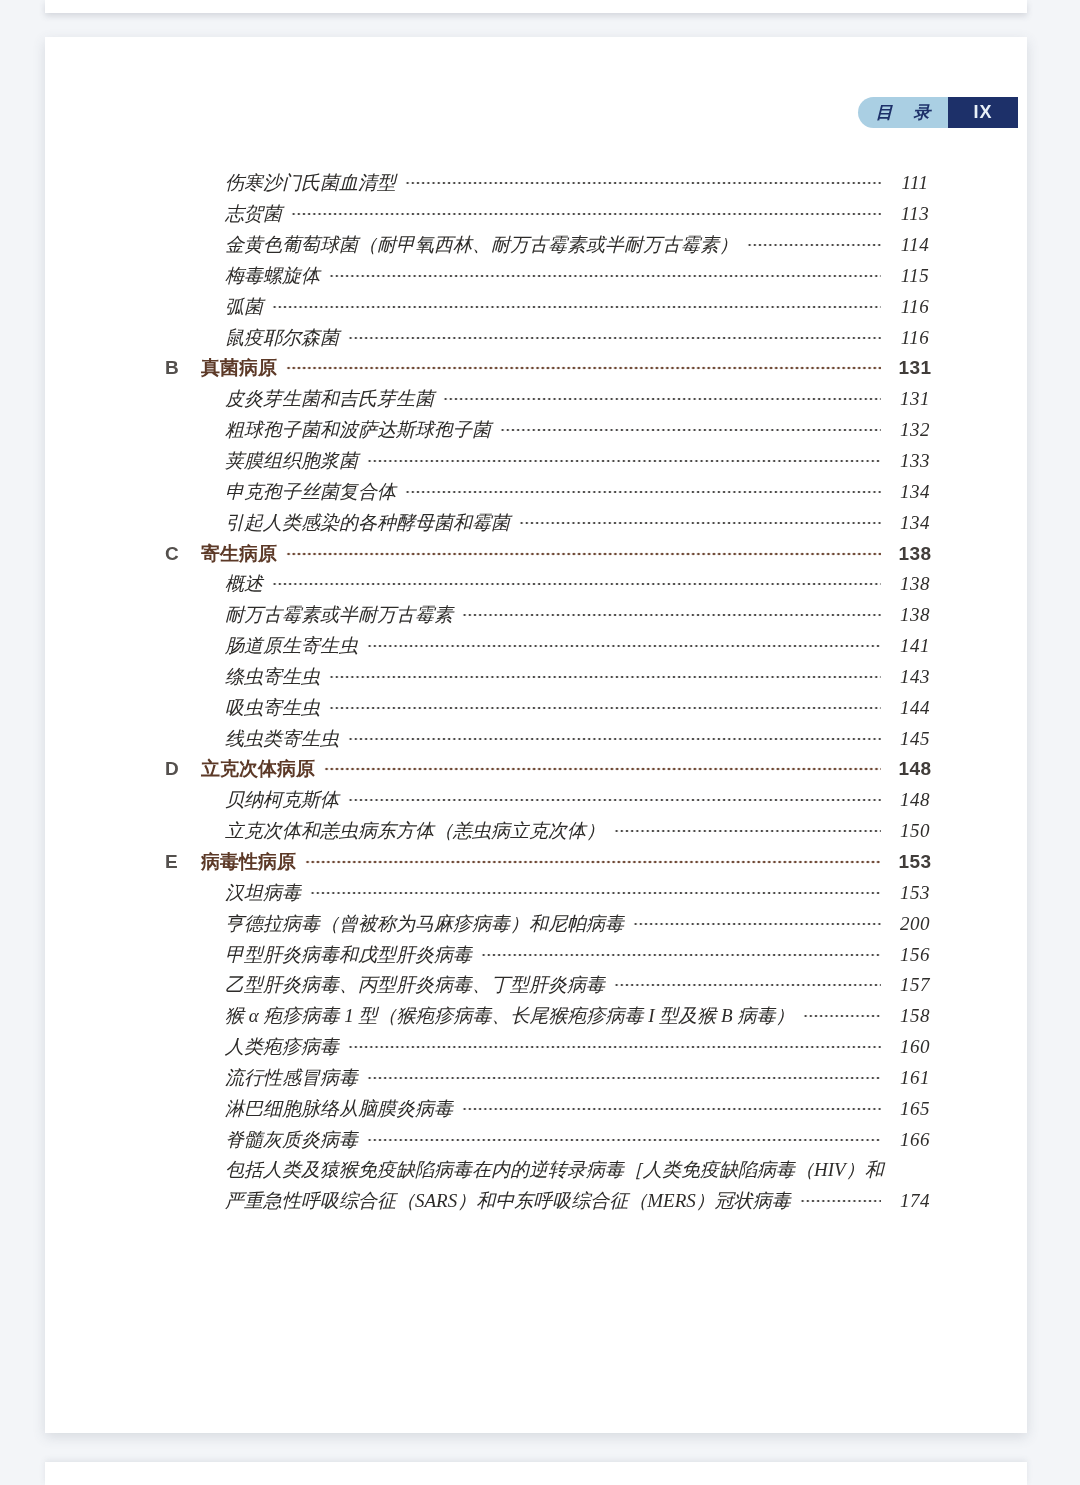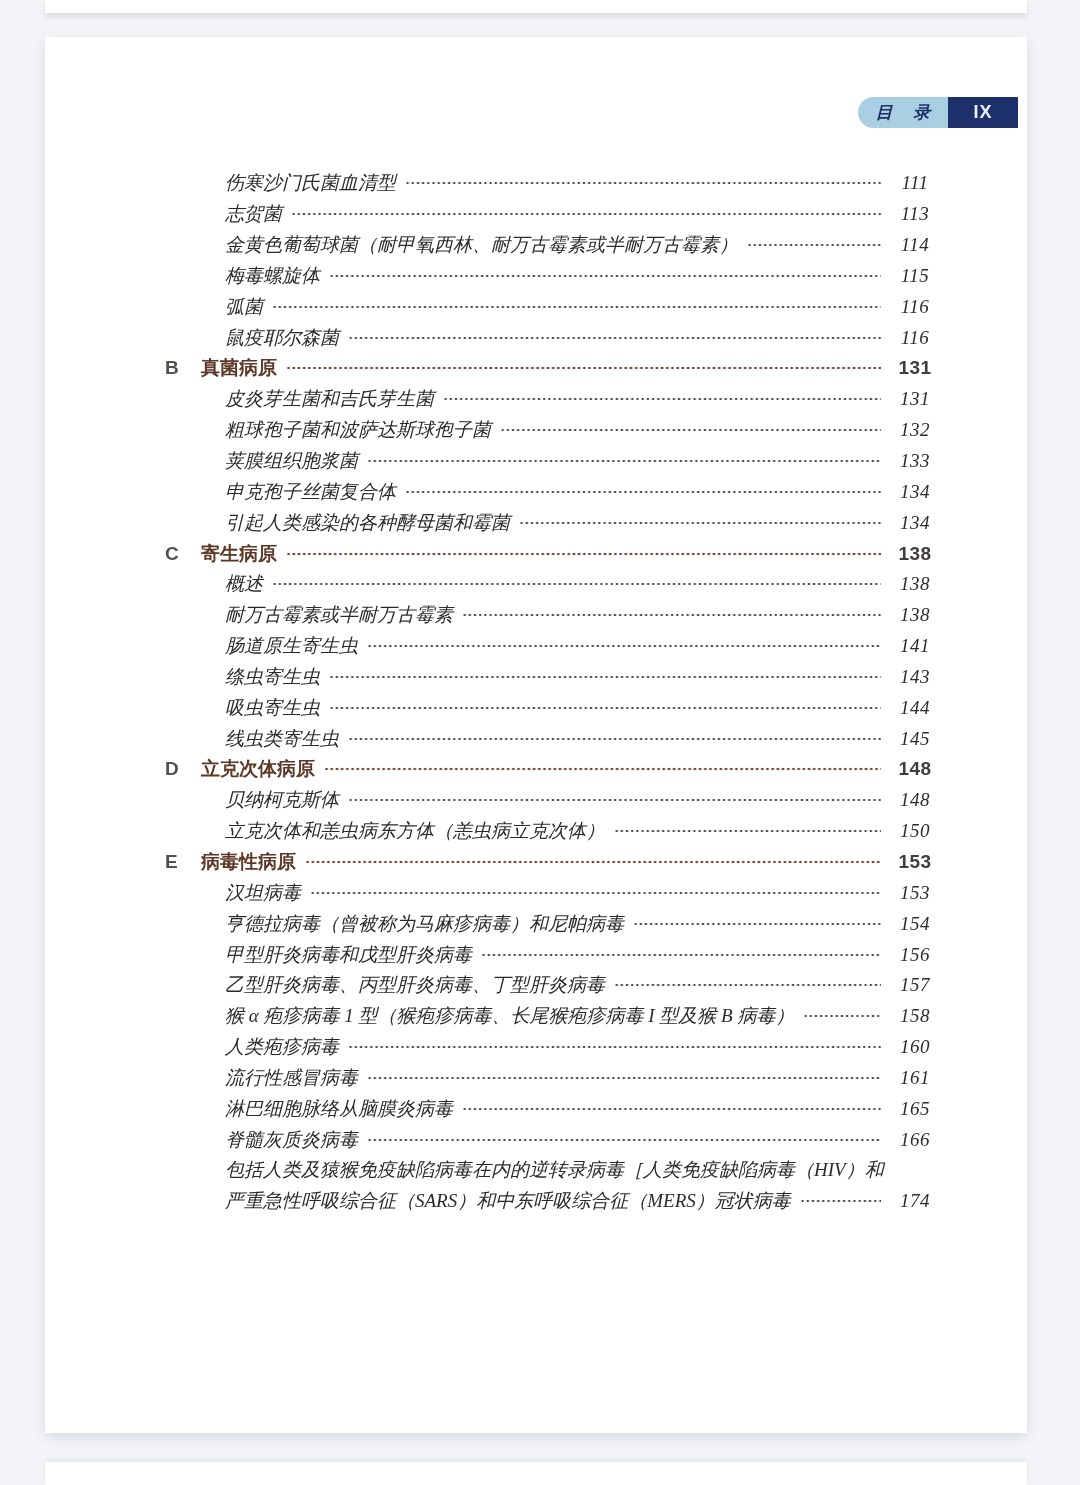--- a/index.html
+++ b/index.html
@@ -230,21 +230,21 @@
       <div class="row sub">
 
     <span class="title">汉坦病毒</span>
     <span class="leader"></span>
     <span class="pagenum">153</span>
   </div>
       <div class="row sub">
 
     <span class="title">亨德拉病毒（曾被称为马麻疹病毒）和尼帕病毒</span>
     <span class="leader"></span>
-    <span class="pagenum">154</span>
+    <span class="pagenum">200</span>
   </div>
       <div class="row sub">
 
     <span class="title">甲型肝炎病毒和戊型肝炎病毒</span>
     <span class="leader"></span>
     <span class="pagenum">156</span>
   </div>
       <div class="row sub">
 
     <span class="title">乙型肝炎病毒、丙型肝炎病毒、丁型肝炎病毒</span>

